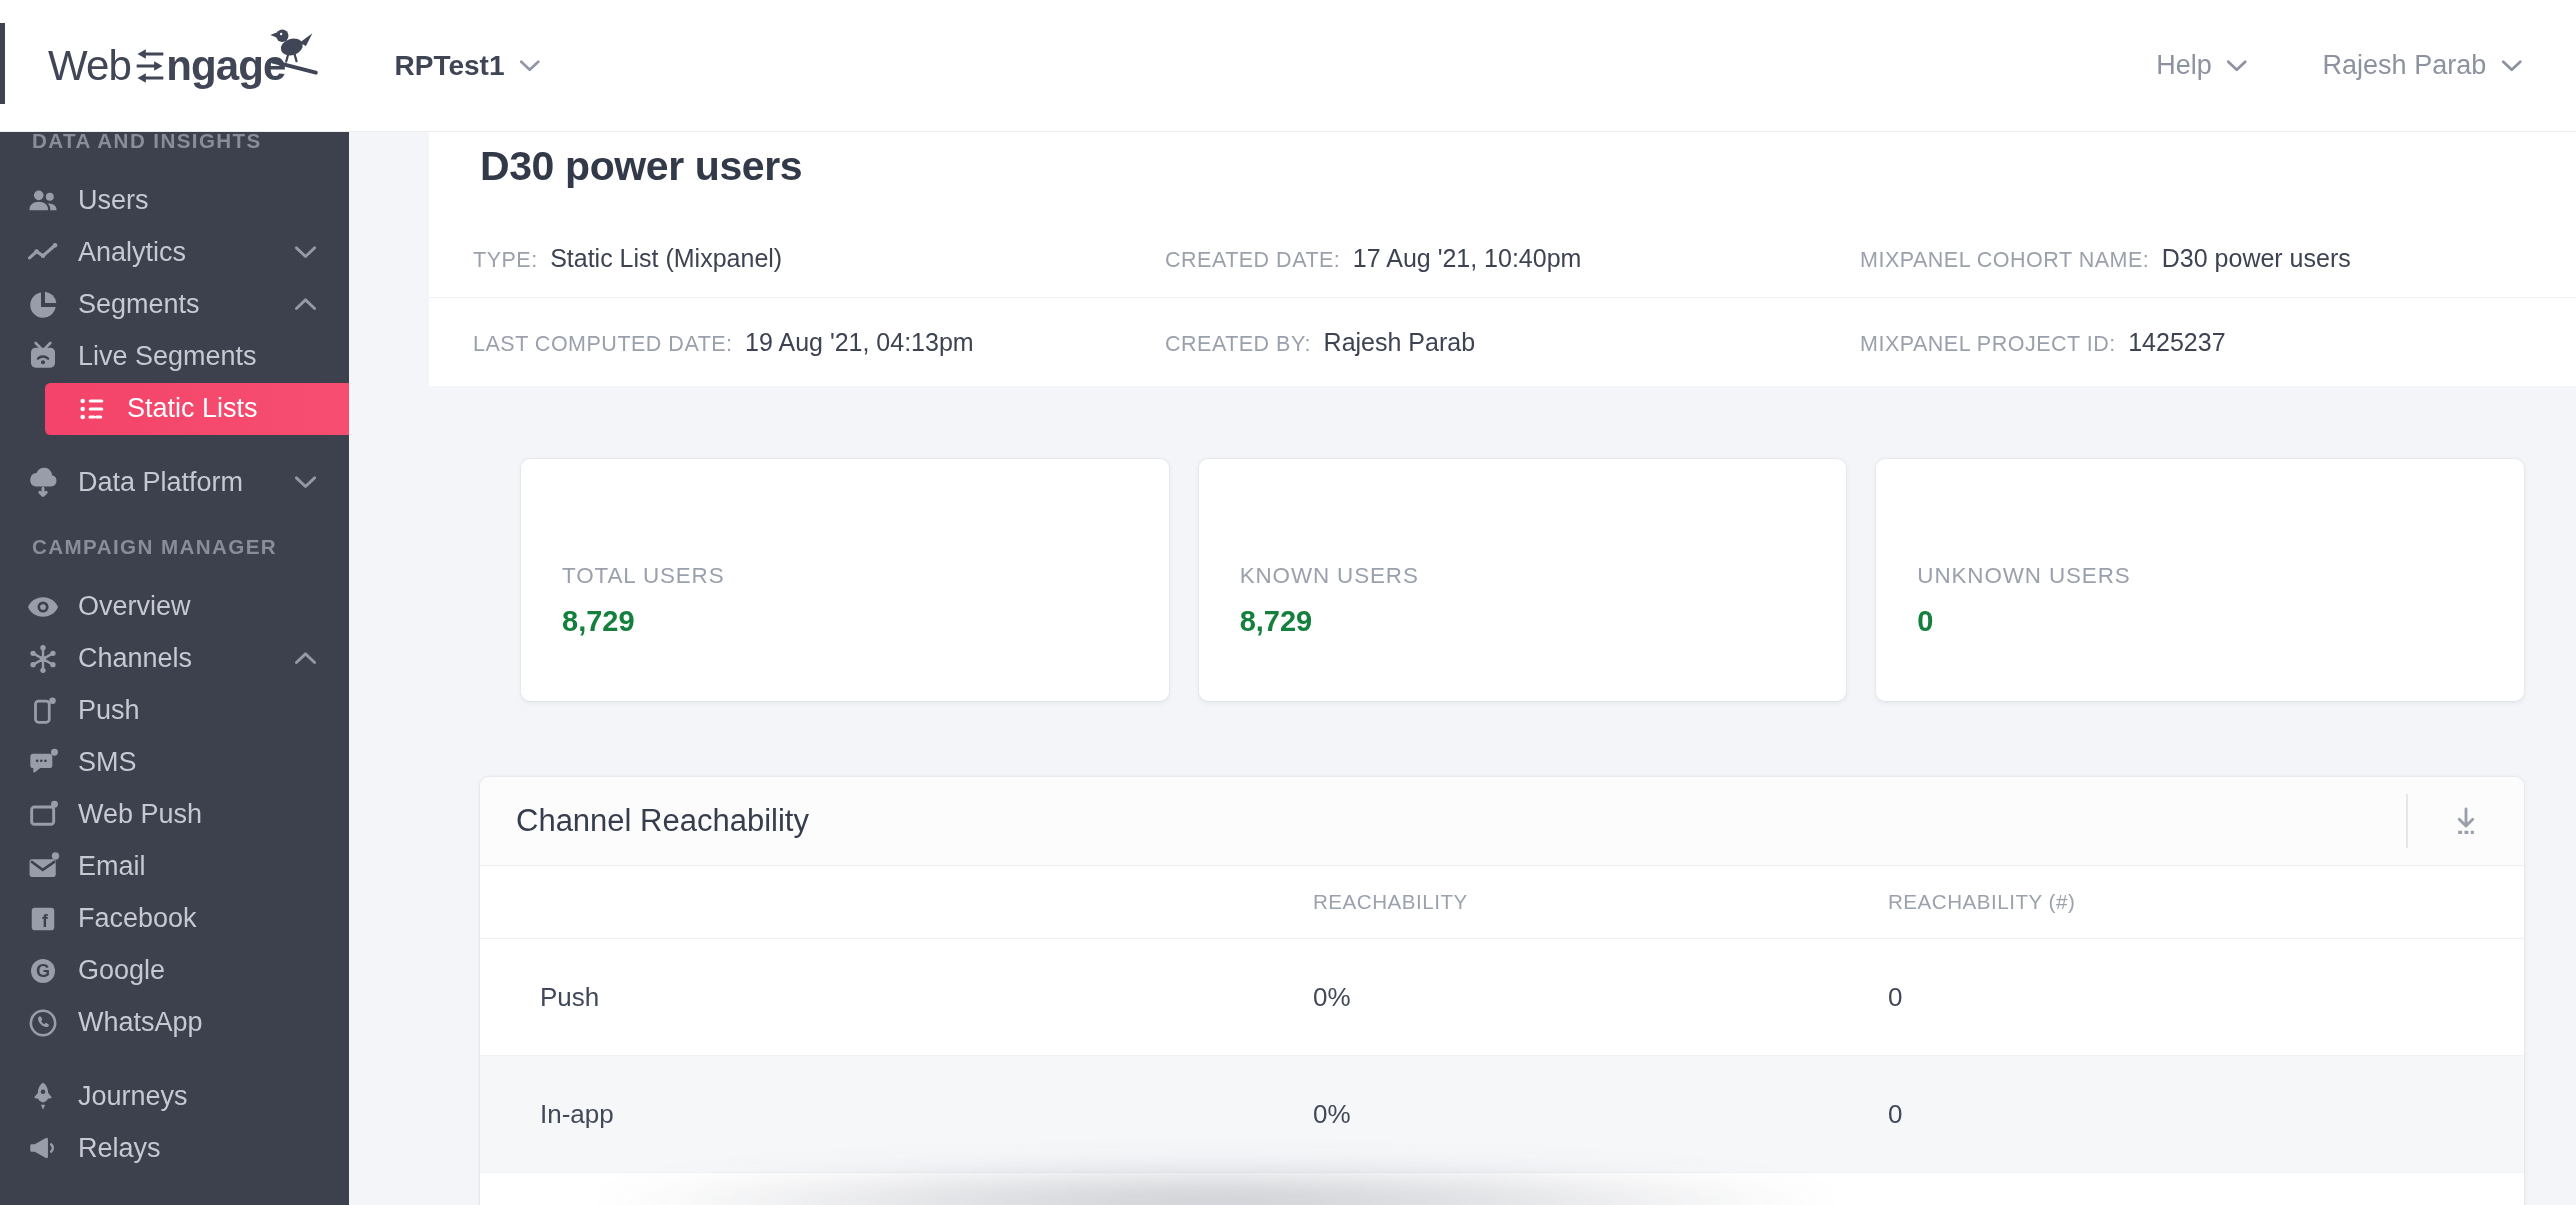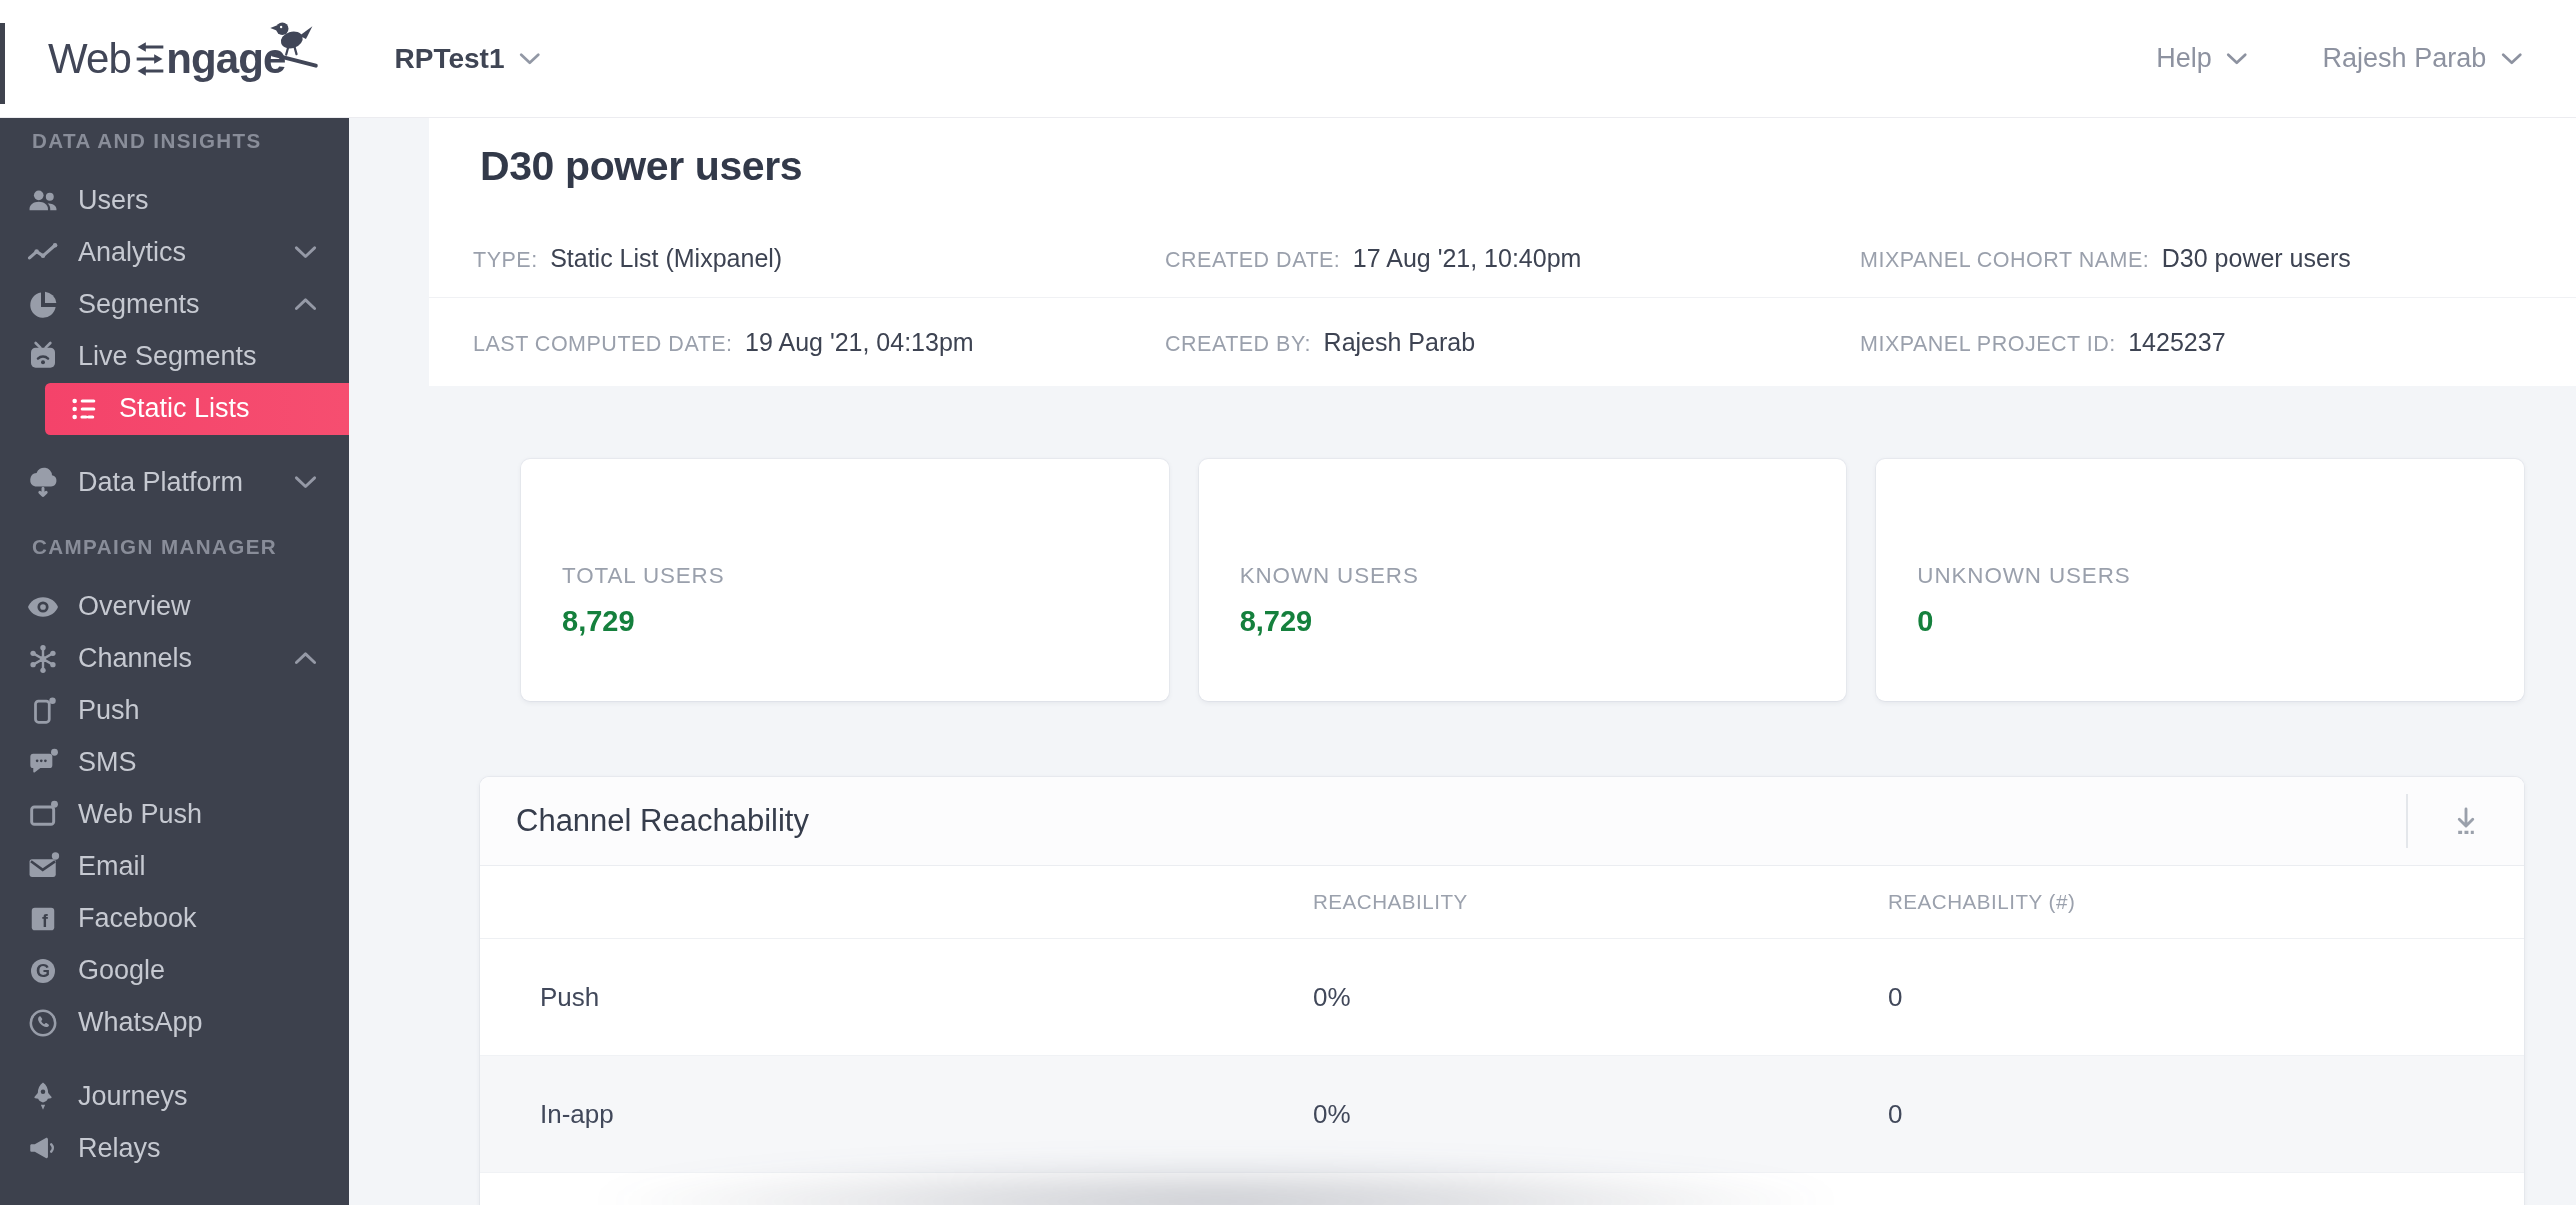--- a/index.html
+++ b/index.html
@@ -4,21 +4,21 @@
 <style>
   html,body{margin:0;padding:0;}
   body{
     width:2576px;height:1206px;overflow:hidden;position:relative;
     background:#f3f5f8;
     font-family:"Liberation Sans", sans-serif;
     -webkit-font-smoothing:antialiased;
   }
   
   .topbar{
-    position:absolute;top:0;left:0;right:0;height:118px;background:#ffffff;
+    position:absolute;top:0;left:0;right:0;height:132px;background:#ffffff;
     border-bottom:1.8px solid #ececf0;display:flex;align-items:center;z-index:30;
     box-sizing:border-box;
   }
   .logo{display:flex;align-items:center;margin-left:48px;position:relative;cursor:pointer;}
   .logo-web{font-size:42px;color:#414657;font-weight:400;letter-spacing:-0.9px;}
   .logo-e{margin:0 1.8px 0 3.6px;display:block;}
   .logo-ngage{font-size:42px;color:#414657;font-weight:700;letter-spacing:-0.9px;}
   .logo-bird{position:absolute;right:-36px;top:-19.7px;}
   .tb-item{display:flex;align-items:center;gap:14.3px;cursor:pointer;}
   .project{margin-left:109px;font-size:28px;font-weight:700;color:#3f4554;align-items:center;}
@@ -44,21 +44,21 @@
   }
   .nav-icon{width:39px;height:39px;display:flex;align-items:center;justify-content:center;
     color:#9characters-ignore;color:#989da9;margin-right:16px;flex:none;}
   .nav-label{white-space:nowrap;}
   .nav-chevron{margin-left:auto;margin-right:32px;color:#9599a6;display:flex;}
   .nav-chevron.up svg{transform:rotate(180deg);}
   .submenu{margin-bottom:21.5px;}
   .submenu .nav-item{}
   .nav-item.active{
     background:linear-gradient(90deg,#f4436a,#f64e70);
-    margin-left:45px;padding-left:19px;border-radius:5.4px 0 0 5.4px;color:#ffffff;
+    margin-left:45px;padding-left:27px;border-radius:5.4px 0 0 5.4px;color:#ffffff;
   }
   .nav-item.active .nav-icon{color:#ffffff;}
   
   .main{position:absolute;left:429px;top:102px;right:0;bottom:0;}
   .page-header{background:#ffffff;padding-bottom:0;}
   .page-title{
     margin:0;padding:41px 0 0 51px;font-size:41px;font-weight:700;color:#323949;
     letter-spacing:-0.4px;
   }
   .meta-row{

